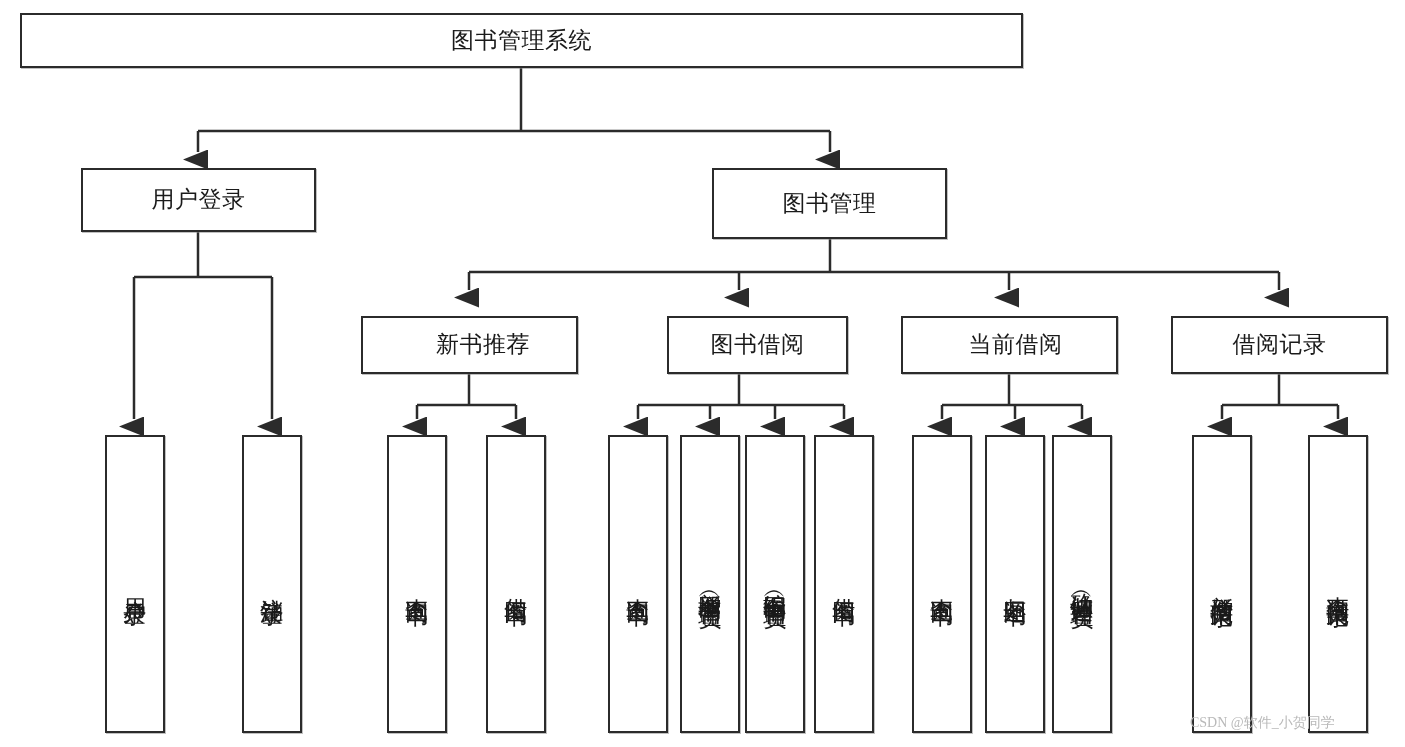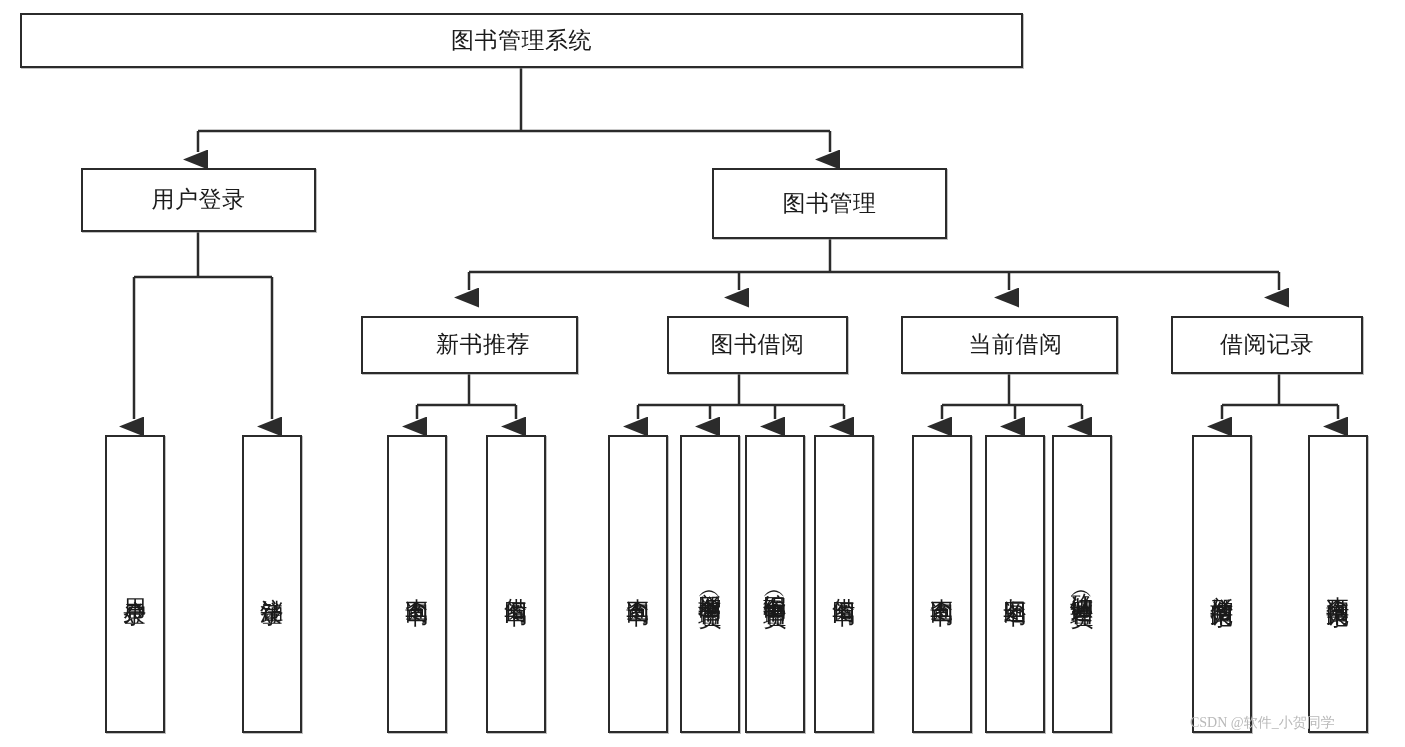--- a/index.html
+++ b/index.html
@@ -137,21 +137,21 @@
 
   <div class="node h" style="left:361px; top:316px; width:217px; height:58px;padding-left:27px;">
     <span class="label">新书推荐</span>
   </div>
   <div class="node h" style="left:631px; top:316px; width:181px; height:58px;margin-left:36px;">
     <span class="label">图书借阅</span>
   </div>
   <div class="node h" style="left:901px; top:316px; width:217px; height:58px;padding-left:12px;">
     <span class="label">当前借阅</span>
   </div>
-  <div class="node h" style="left:1171px; top:316px; width:192px; height:58px;">
+  <div class="node h" style="left:1171px; top:316px; width:217px; height:58px;">
     <span class="label">借阅记录</span>
   </div>
 
   <div class="node v" style="left:105px; top:435px; width:60px; height:298px;">
     <span class="label">用户登录</span>
   </div>
   <div class="node v" style="left:242px; top:435px; width:60px; height:298px;">
     <span class="label">注销登录</span>
   </div>
   <div class="node v" style="left:387px; top:435px; width:60px; height:298px;">

